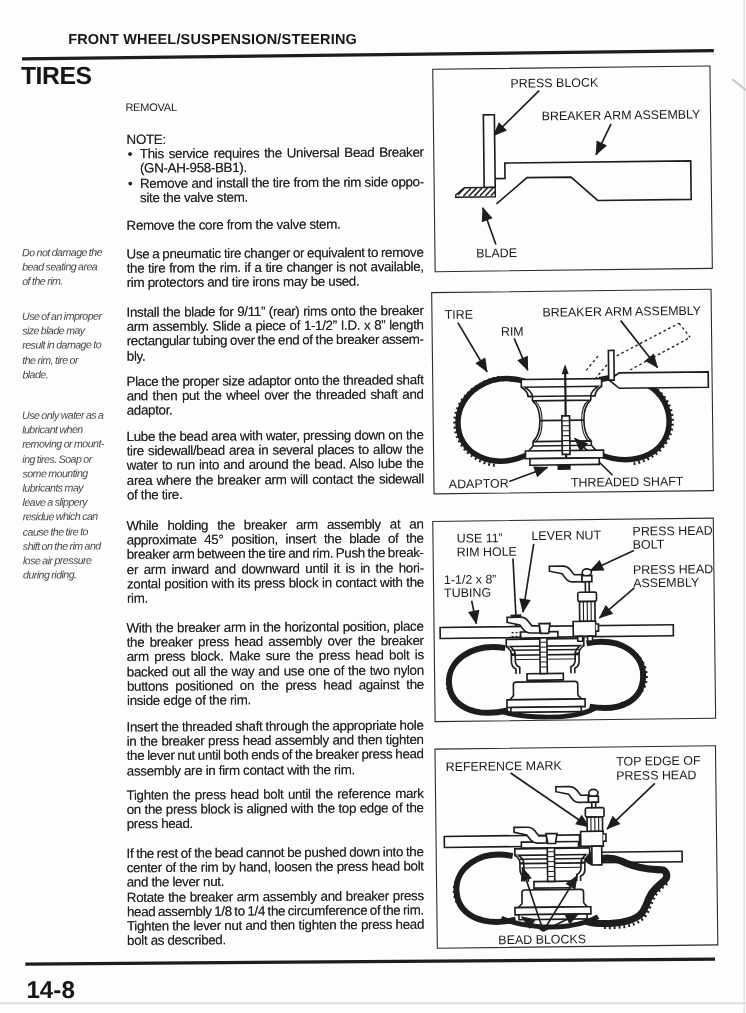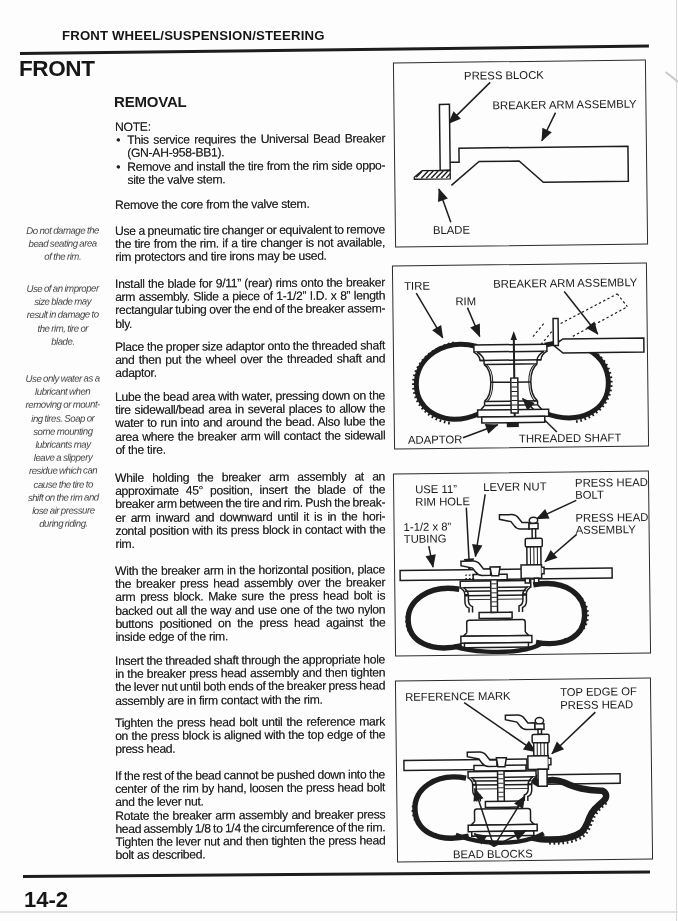--- a/index.html
+++ b/index.html
@@ -1,41 +1,41 @@
 <!DOCTYPE html>
 <html><head>
 <meta charset="utf-8">
 <style>
   html,body{margin:0;padding:0;}
   body{width:678px;height:921px;background:#fdfdfd;font-family:"Liberation Sans",sans-serif;position:relative;overflow:hidden;color:#1b1b1b;}
   .abs{position:absolute;}
   .hdr{left:20px;top:28px;font-size:13.2px;font-weight:bold;letter-spacing:0.15px;color:#161616;padding-left:42px;}
   .hline{left:20px;top:51.5px;width:629px;height:3.4px;background:#1d1d1d;transform:rotate(-0.68deg);transform-origin:left center;}
   .tires{left:19px;top:56px;font-size:22.5px;font-weight:bold;letter-spacing:-0.4px;color:#161616;}
-  .removal{left:114px;top:92.5px;font-size:15px;font-weight:bold;letter-spacing:-0.2px;color:#1a1a1a;}
+  .removal{left:114px;top:92.5px;font-size:10px;font-weight:normal;letter-spacing:-0.2px;color:#1a1a1a;}
   .col{left:114.5px;width:270px;font-size:12.2px;line-height:13.2px;letter-spacing:-0.32px;color:#222;transform:rotate(-0.35deg);transform-origin:left top;}
   .ln{height:13.2px;white-space:nowrap;text-shadow:0 0 0.35px rgba(20,20,20,0.6);}
   .j{text-align:justify;text-align-last:justify;white-space:normal;word-spacing:-1.5px;}
-  .note{width:85px;text-align:center;font-style:italic;font-size:9.7px;letter-spacing:-0.5px;word-spacing:-0.4px;line-height:13.2px;color:#474747;left:20px;white-space:nowrap;transform:rotate(-0.35deg);transform-origin:left top;}
+  .note{width:85px;text-align:left;font-style:italic;font-size:9.7px;letter-spacing:-0.5px;word-spacing:-0.4px;line-height:13.2px;color:#474747;left:20px;white-space:nowrap;transform:rotate(-0.35deg);transform-origin:left top;}
   .bx{position:absolute;border:1.4px solid #2c2c2c;background:#fdfdfd;}
   .footline{left:23px;top:875px;width:627px;height:2.7px;background:#1d1d1d;transform:rotate(-0.42deg);transform-origin:left center;}
   .pageno{left:24px;top:887px;font-size:22px;font-weight:bold;color:#161616;}
   .redge{right:1px;top:0;width:1.5px;height:921px;background:#d8d8d8;}
   .bedge{left:0;top:911px;width:678px;height:2px;background:#e2e2e2;}
   svg text{font-family:"Liberation Sans",sans-serif;font-size:11.3px;fill:#1a1a1a;letter-spacing:0px;}
   svg{display:block;}
   .d{stroke:#1d1d1d;fill:none;stroke-width:1.5;}
   .dw{stroke:#1d1d1d;fill:#fdfdfd;stroke-width:1.5;}
   .ar{stroke:#1d1d1d;fill:none;stroke-width:1.5;}
 </style>
 </head>
 <body>
   <div class="abs hdr">FRONT&nbsp;WHEEL/SUSPENSION/STEERING</div>
   <div class="abs hline"></div>
-  <div class="abs tires">FRONT</div>
+  <div class="abs tires">TIRES</div>
   <div class="abs removal">REMOVAL</div>
 
   <div class="abs col" style="top:121.3px;">
     <div class="ln">NOTE:</div>
     <div class="ln j" style="padding-left:12px;"><span style="position:absolute;left:1px;">•</span>This service requires the Universal Bead Breaker</div>
     <div class="ln" style="padding-left:12px;">(GN-AH-958-BB1).</div>
     <div class="ln j" style="padding-left:12px;"><span style="position:absolute;left:1px;">•</span>Remove and install the tire from the rim side oppo-</div>
     <div class="ln" style="padding-left:12px;">site the valve stem.</div>
   </div>
   <div class="abs col" style="top:198.9px;">
@@ -312,16 +312,16 @@
       <rect class="dw" x="135.5" y="54.5" width="17" height="8.5" rx="1.5" stroke-width="1.3"></rect>
       <rect class="dw" x="137" y="63" width="14" height="13" stroke-width="1.2"></rect>
       <path d="M140.5,63 v13 M144,63 v13 M147.5,63 v13" stroke="#1d1d1d" stroke-width="1"></path>
       <rect class="dw" x="131" y="76" width="20.5" height="13.5" stroke-width="1.4"></rect>
       <path class="dw" d="M151.5,78.5 h2.5 v6.5 h-2.5" stroke-width="1.2"></path>
       <rect class="dw" x="141" y="89.5" width="9" height="17" stroke-width="1.2"></rect>
     </svg>
   </div>
 
   <div class="abs footline"></div>
-  <div class="abs pageno">14-2</div>
+  <div class="abs pageno">14-8</div>
   <div class="abs redge"></div>
   <div class="abs" style="left:664px;top:76px;width:16px;height:1.6px;background:#c9c9c9;transform:rotate(38deg);"></div>
   <div class="abs bedge"></div>
 
 </body></html>

